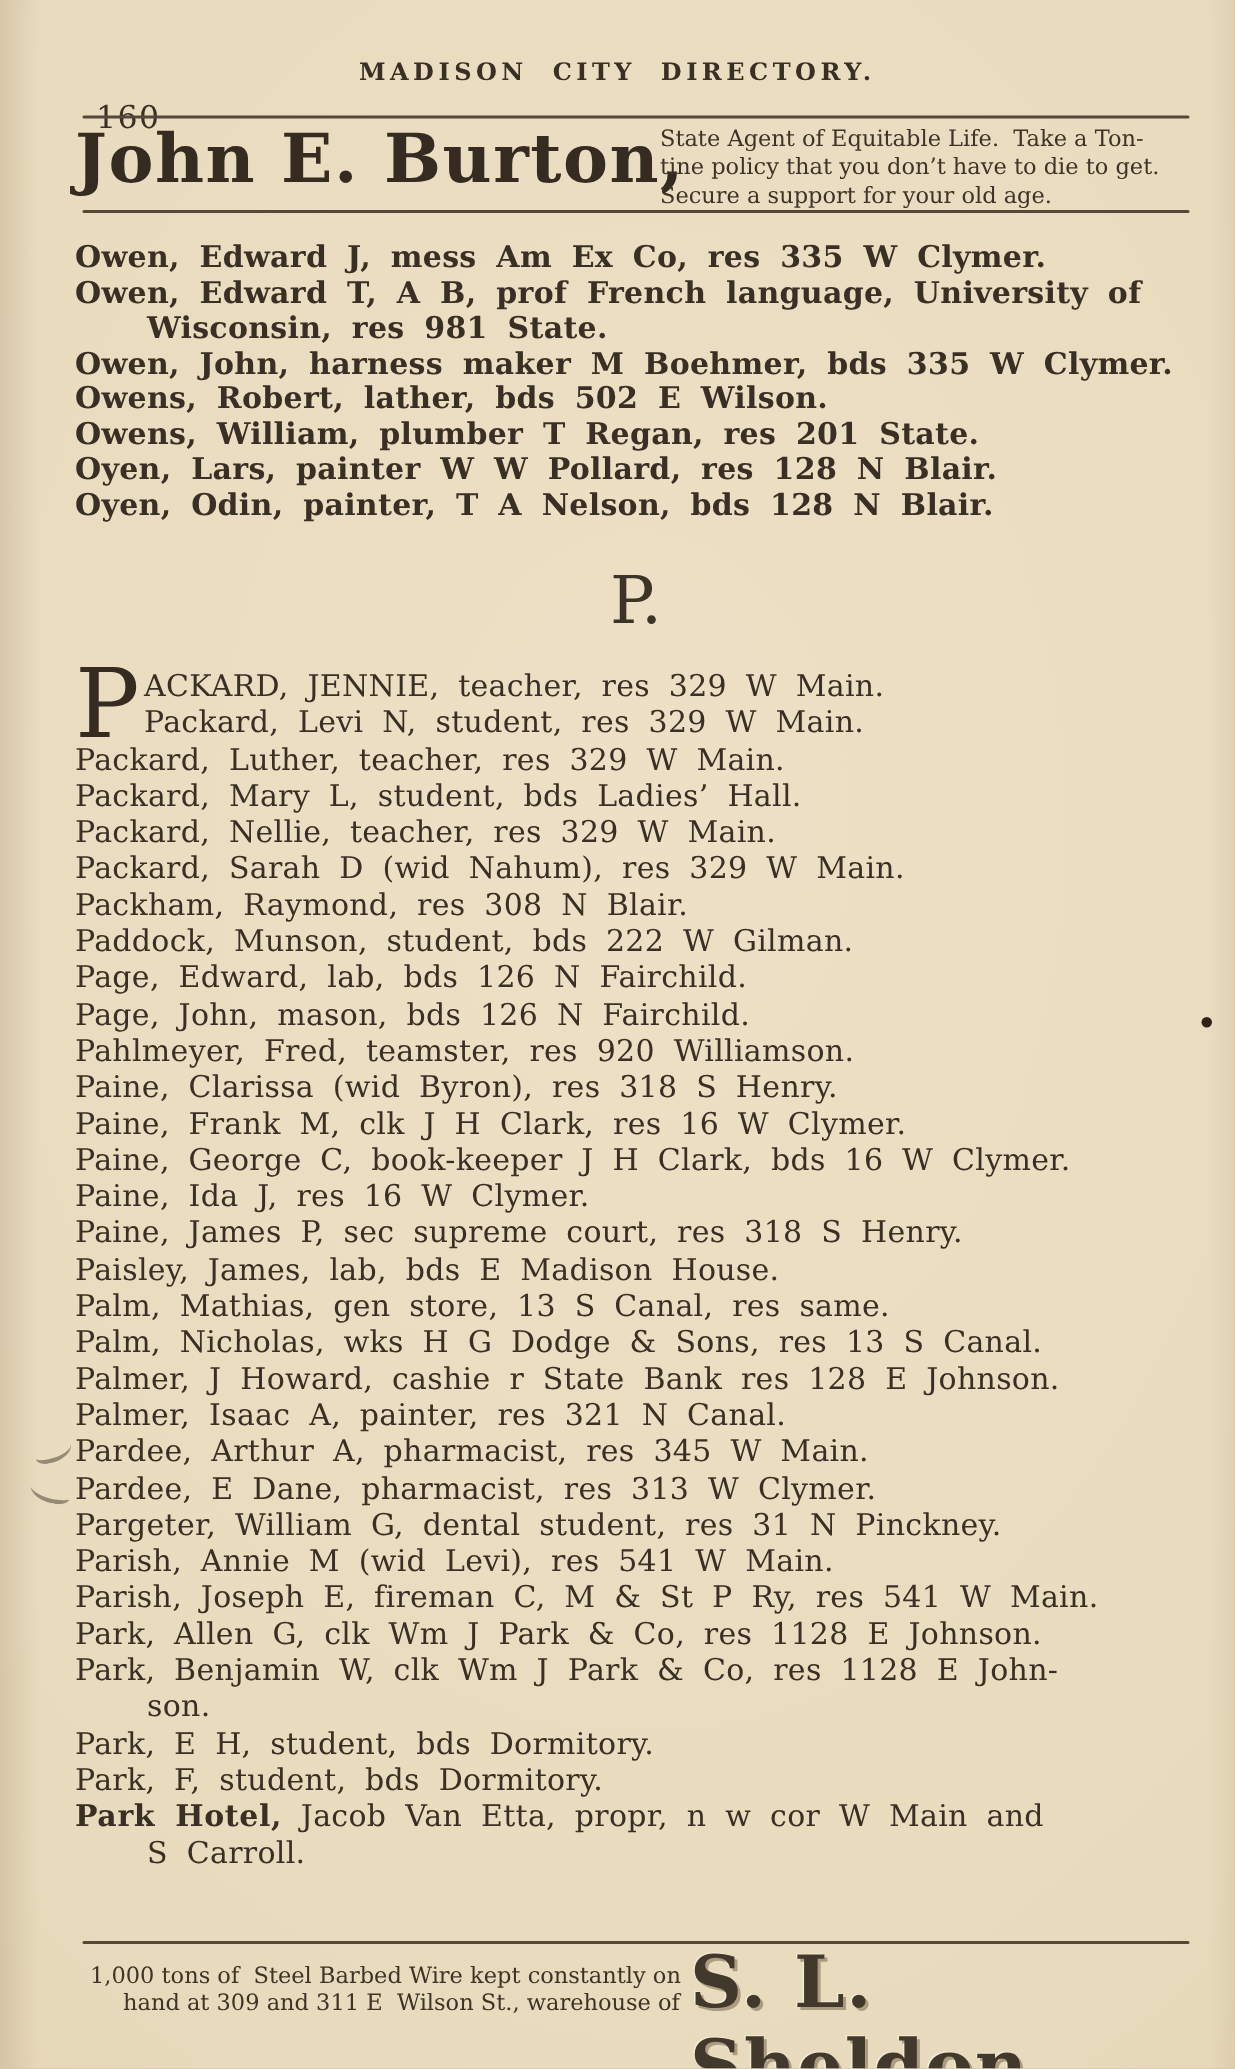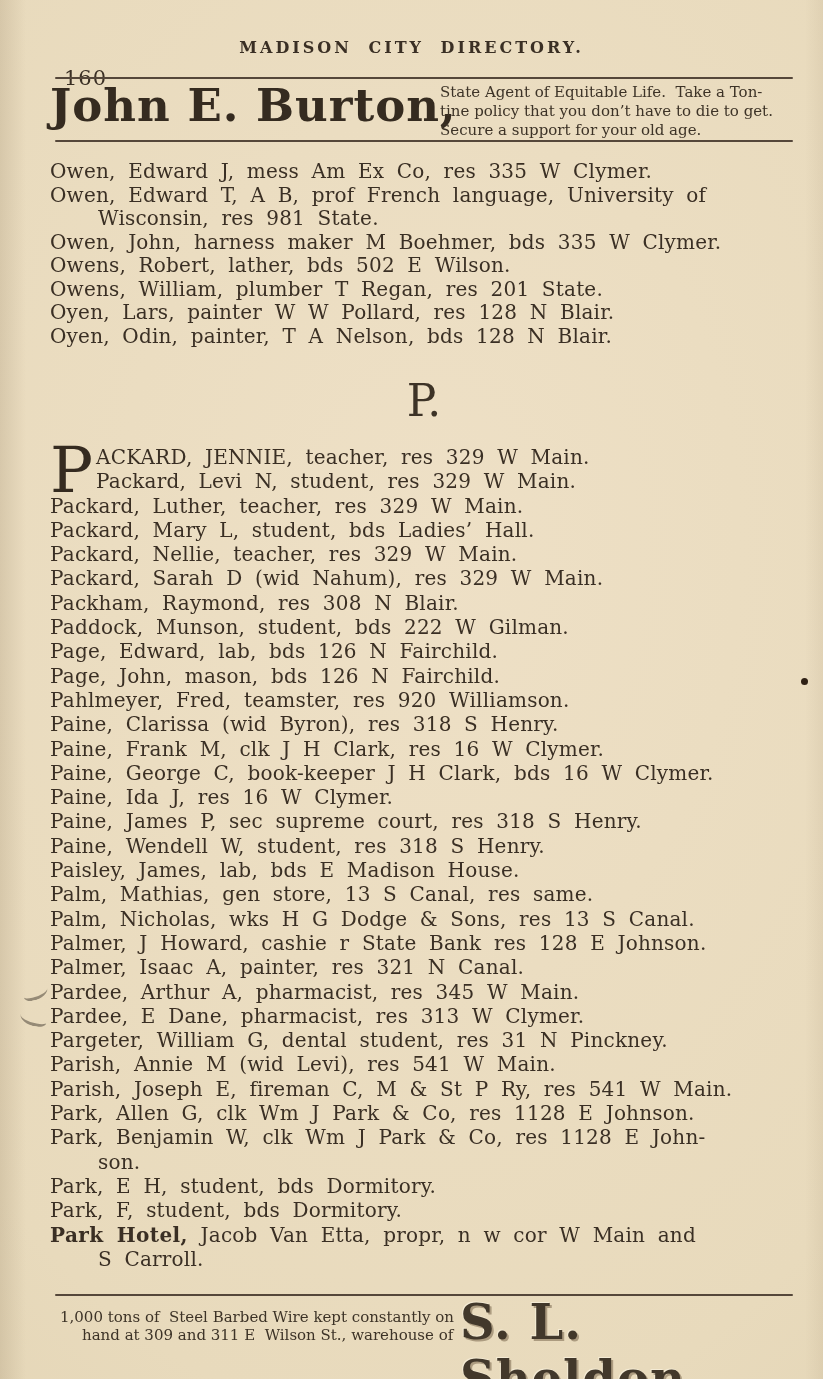--- a/index.html
+++ b/index.html
@@ -22,21 +22,21 @@
   .rule-bottom { top:1294px; }
 
   .ad-name {
     position:absolute; left:50px; top:79px; font-size:45px; font-weight:bold;
     letter-spacing:1px; color:#352b20;
   }
   .ad-tagline { position:absolute; left:440px; top:83px; font-size:15px; line-height:19px; color:#3d3327; }
   .ad-tagline .ad-line { white-space:pre; }
 
   .entries { position:absolute; left:50px; width:748px; font-size:20px; }
-  #entries-o { top:160px; }
+  #entries-o { top:160px;font-weight:bold; }
   #entries-o .line { line-height:23.5px; }
   #entries-p { top:445px; }
   #entries-p .line { line-height:24.3px; }
   .line { white-space:nowrap; position:relative; word-spacing:0.30em; letter-spacing:0.2px; }
   .line.cont { padding-left:48px; }
   .lead { font-weight:bold; letter-spacing:0.4px; }
 
   .dropcap { float:left; width:46px; height:47px; font-size:64px; line-height:50px; color:#352b20; }
 
   .section-heading {
@@ -106,21 +106,20 @@
       <div class="line">Packham, Raymond, res 308 N Blair.</div>
       <div class="line">Paddock, Munson, student, bds 222 W Gilman.</div>
       <div class="line">Page, Edward, lab, bds 126 N Fairchild.</div>
       <div class="line">Page, John, mason, bds 126 N Fairchild.</div>
       <div class="line">Pahlmeyer, Fred, teamster, res 920 Williamson.</div>
       <div class="line">Paine, Clarissa (wid Byron), res 318 S Henry.</div>
       <div class="line">Paine, Frank M, clk J H Clark, res 16 W Clymer.</div>
       <div class="line">Paine, George C, book-keeper J H Clark, bds 16 W Clymer.</div>
       <div class="line">Paine, Ida J, res 16 W Clymer.</div>
       <div class="line">Paine, James P, sec supreme court, res 318 S Henry.</div>
-      <div class="line">Paine, Wendell W, student, res 318 S Henry.</div>
       <div class="line">Paisley, James, lab, bds E Madison House.</div>
       <div class="line">Palm, Mathias, gen store, 13 S Canal, res same.</div>
       <div class="line">Palm, Nicholas, wks H G Dodge &amp; Sons, res 13 S Canal.</div>
       <div class="line">Palmer, J Howard, cashie r State Bank res 128 E Johnson.</div>
       <div class="line">Palmer, Isaac A, painter, res 321 N Canal.</div>
       <div class="line"><span class="pen-mark pen-mark-1"></span>Pardee, Arthur A, pharmacist, res 345 W Main.</div>
       <div class="line"><span class="pen-mark pen-mark-2"></span>Pardee, E Dane, pharmacist, res 313 W Clymer.</div>
       <div class="line">Pargeter, William G, dental student, res 31 N Pinckney.</div>
       <div class="line">Parish, Annie M (wid Levi), res 541 W Main.</div>
       <div class="line">Parish, Joseph E, fireman C, M &amp; St P Ry, res 541 W Main.</div>

